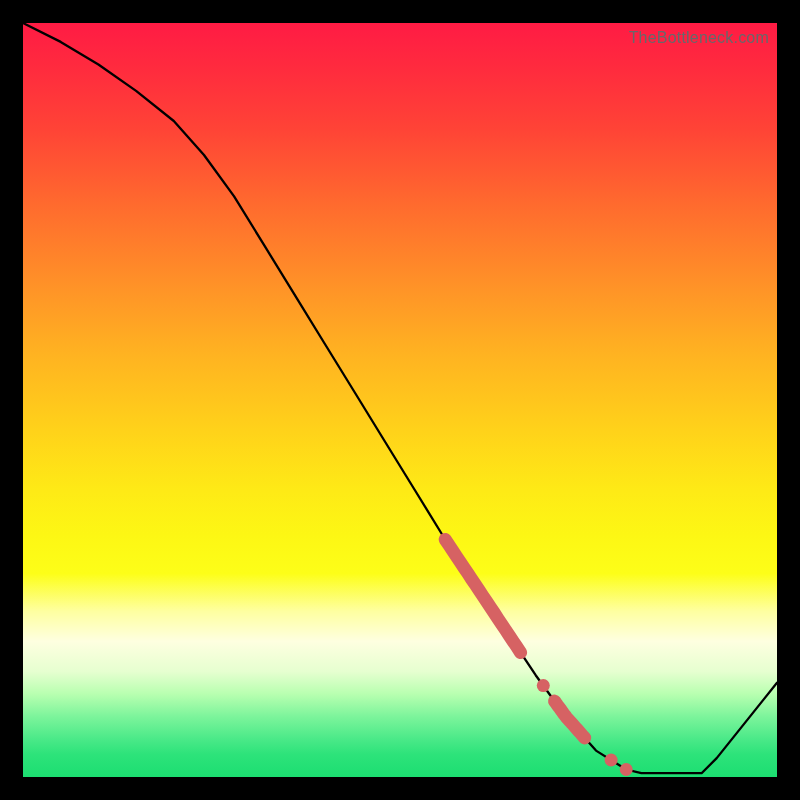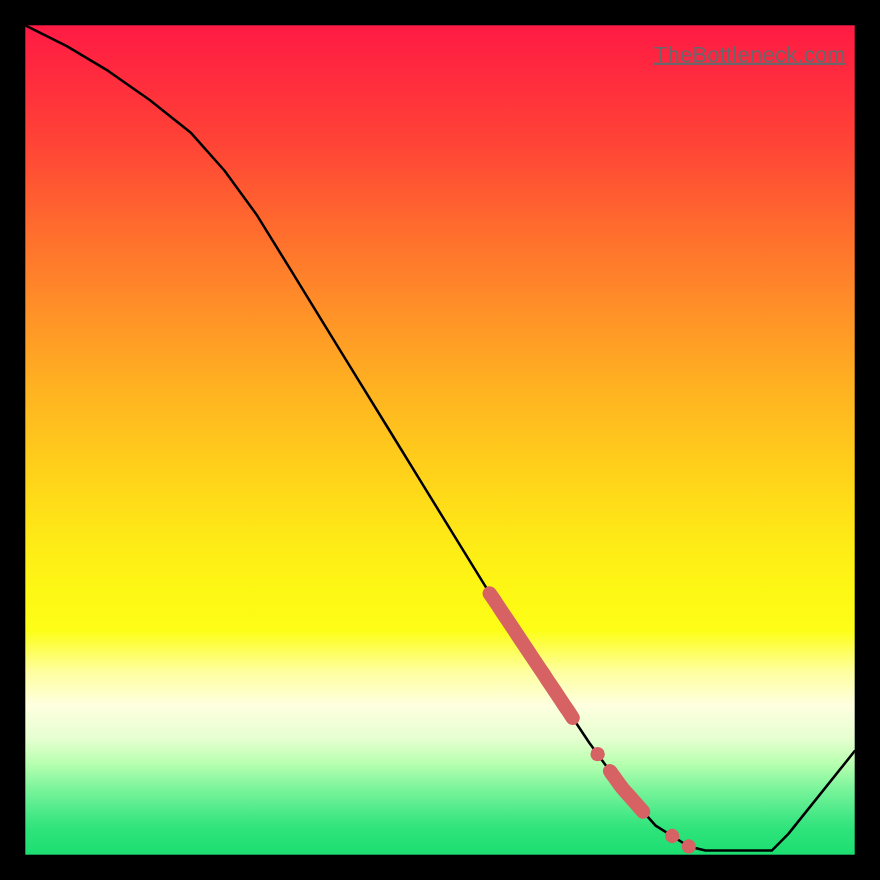--- a/index.html
+++ b/index.html
@@ -32,29 +32,28 @@
       #e6ffd0 86%,
       #b8ffb0 89%,
       #7cf49b 92%,
       #4ae988 95%,
       #2de37a 97%,
       #1cde71 100%
     );
   }
   .watermark {
     position: absolute;
-    top: 16px;
+    top: 6px;
     right: 8px;
     font-family: Arial, Helvetica, sans-serif;
-    font-size: 20px;
+    font-size: 16px;
     font-weight: 500;
     color: #66696b;
     letter-spacing: 0.2px;
     z-index: 5;
-    text-decoration: underline;
   }
   svg.layer {
     position: absolute;
     left: 0; top: 0;
     width: 754px; height: 754px;
     overflow: visible;
   }
 </style>
 </head>
 <body>

